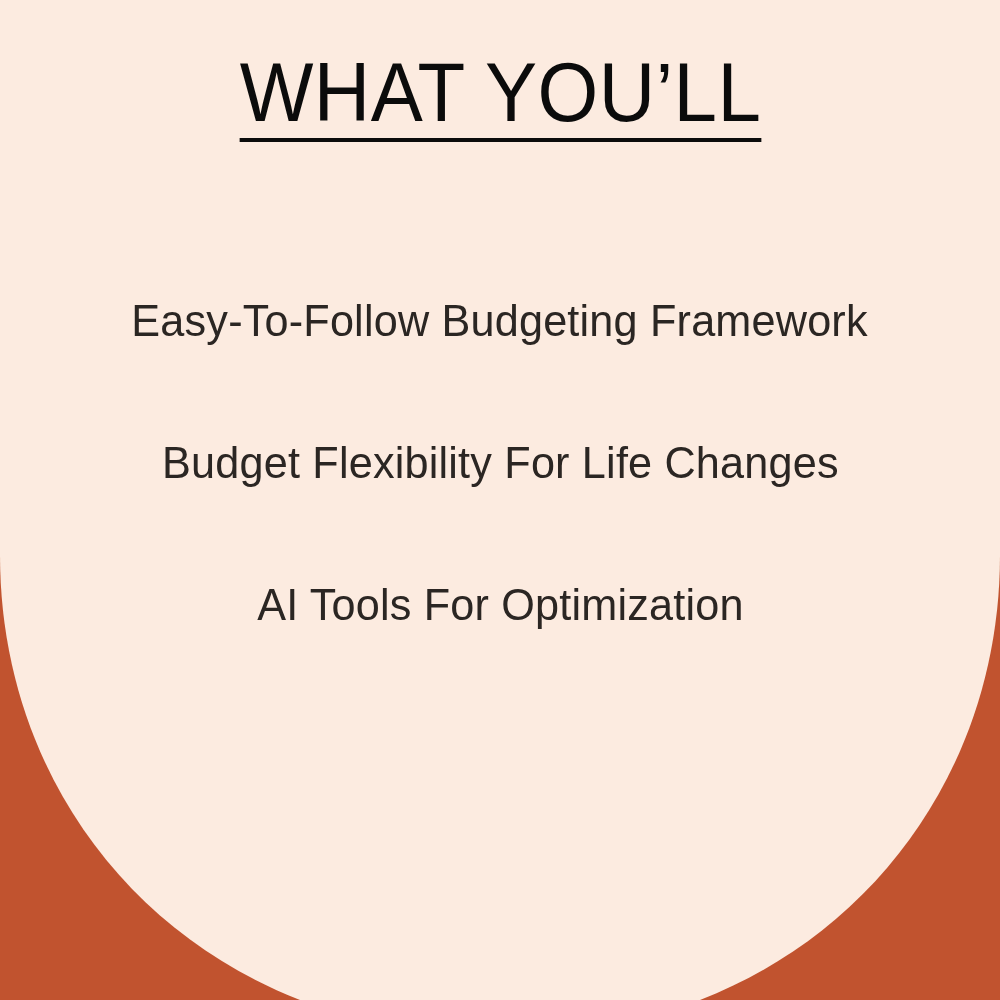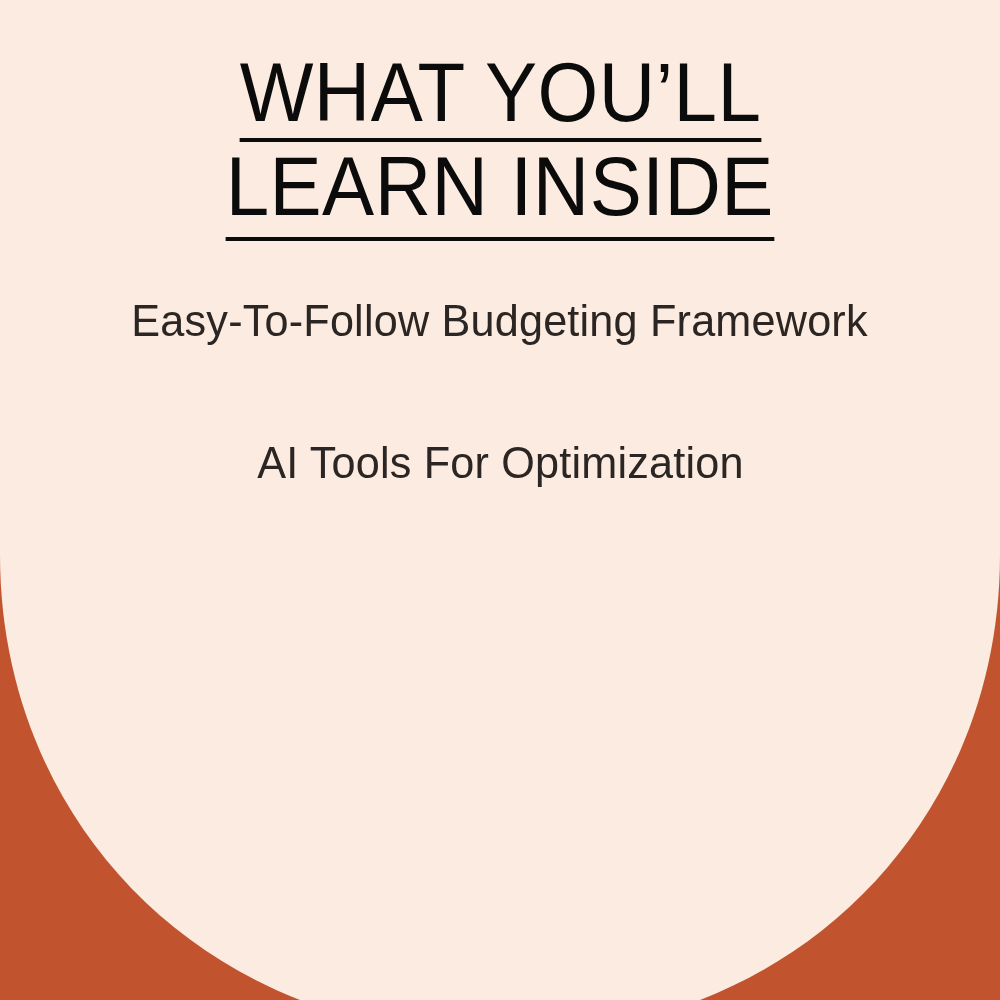--- a/index.html
+++ b/index.html
@@ -101,31 +101,31 @@
              L300,1000
              C120,930 0,760 0,555 Z" fill="#FCEBE0"></path>
   </svg>
 
   <div id="content">
 
     <div class="title-block">
       <span class="title-line-wrap">
         <span class="title-line line1">WHAT YOU’LL</span>
       </span>
-      <span class="title-line-wrap">
-        <span class="title-line line2">LEARN INSIDE</span>
-      </span>
     </div>
 
     <div class="list">
 
       <div class="list-item">
         <span class="list-item-label">Easy-To-Follow Budgeting Framework</span>
       </div>
 
+      <div class="list-item">
+        <span class="list-item-label">Budget Flexibility For Life Changes</span>
+      </div>
 
 
 
       <div class="list-item">
         <span class="list-item-label">AI Tools For Optimization</span>
       </div>
 
     </div>
   </div>
 </div>

